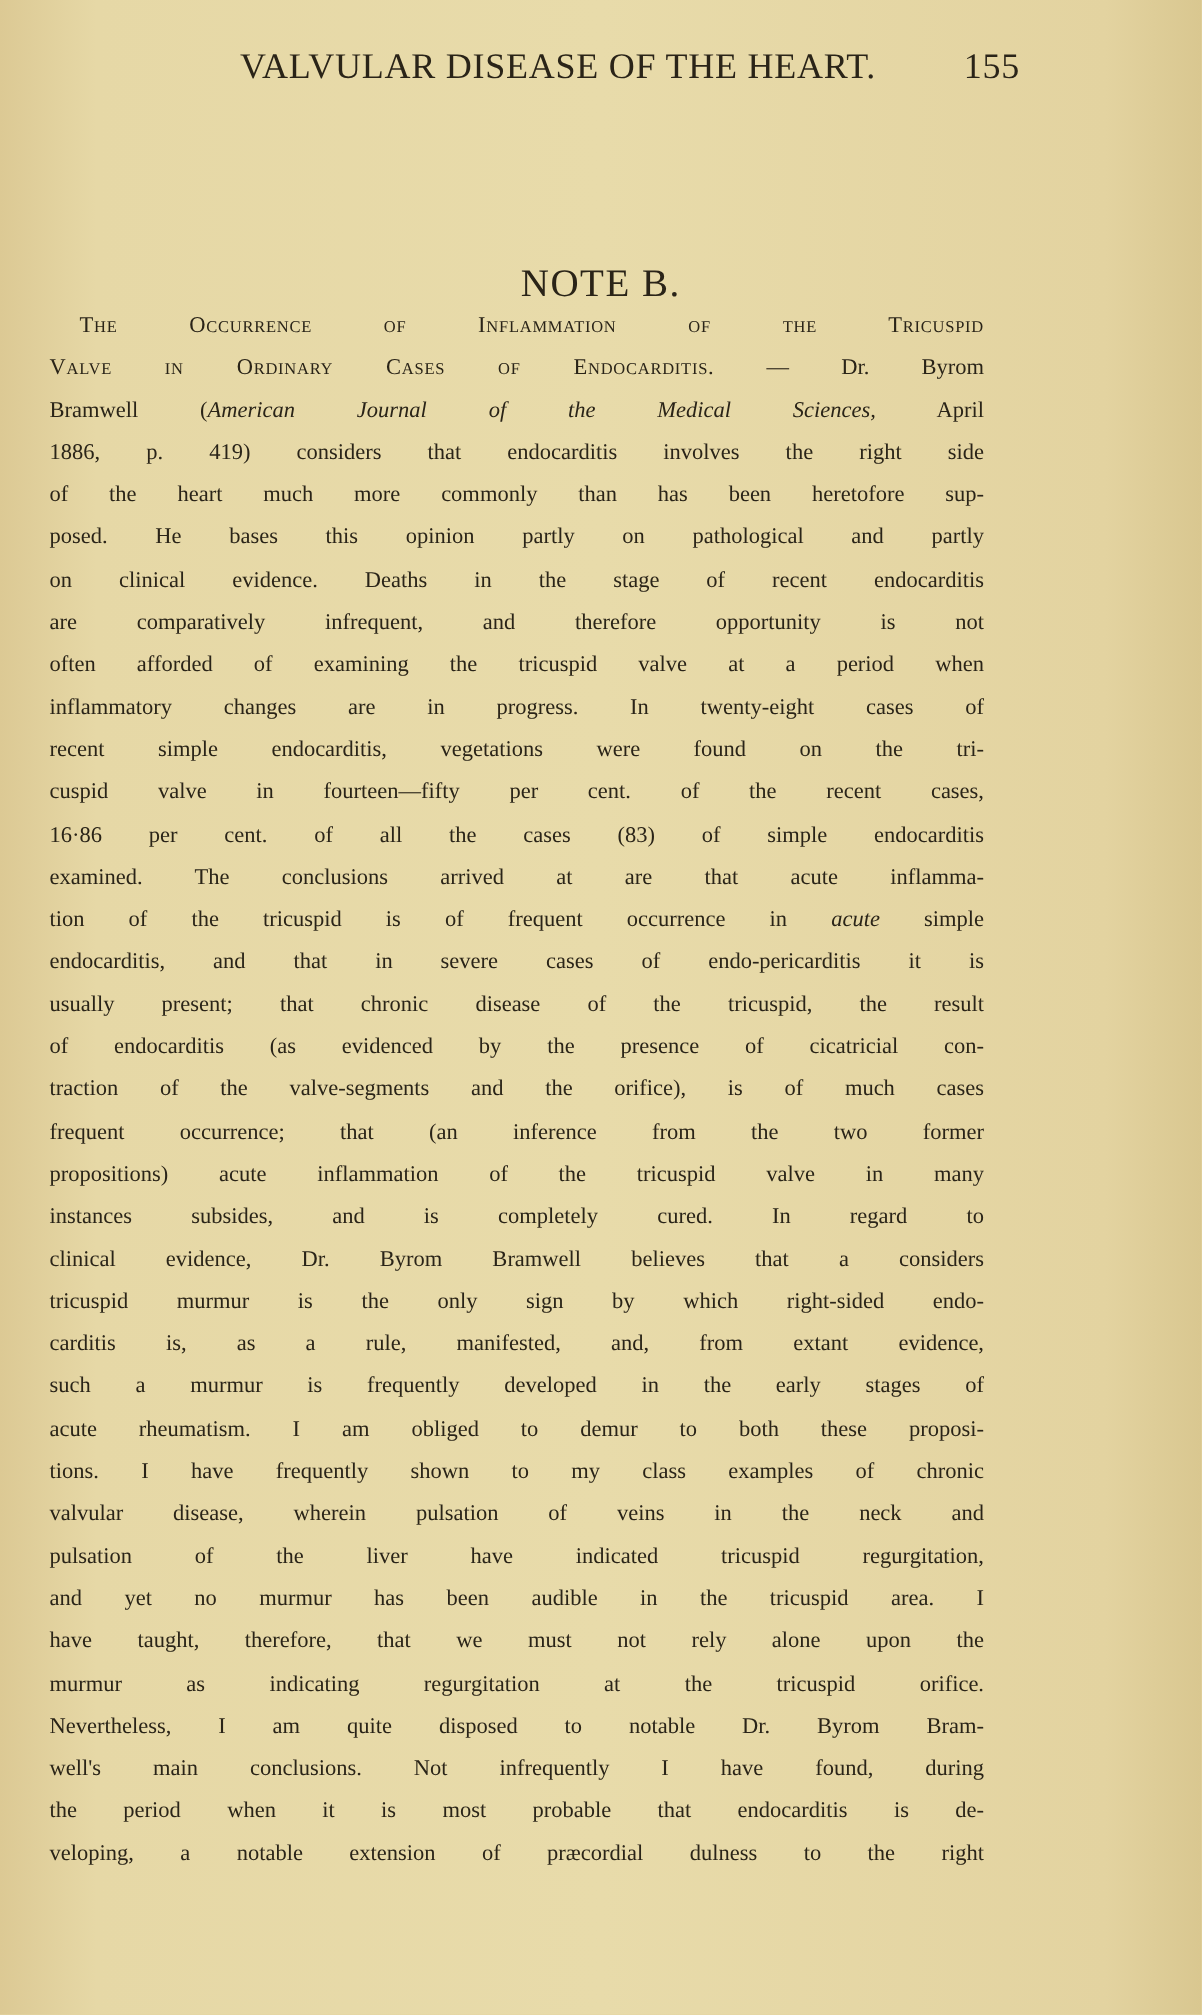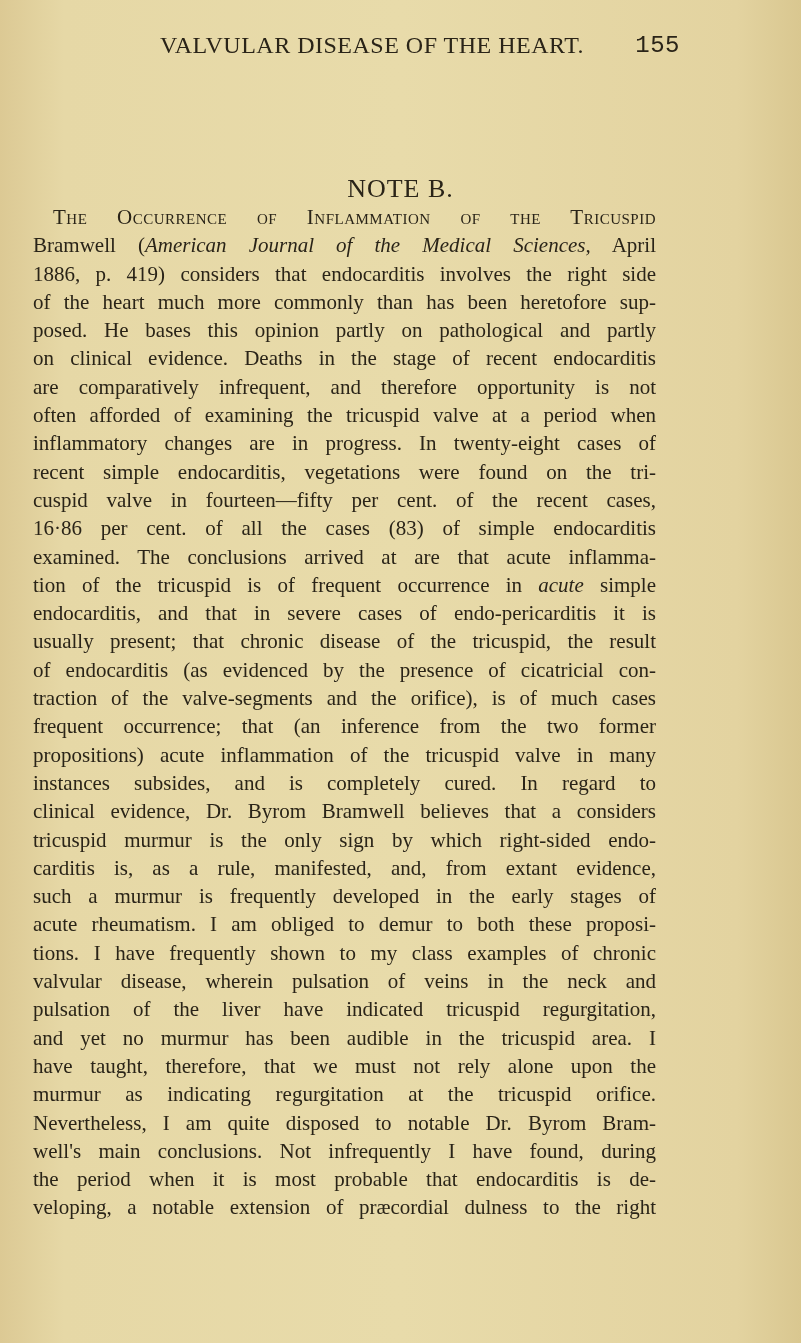--- a/index.html
+++ b/index.html
@@ -10,48 +10,49 @@
     color: #2a2418;
     font-family: "Liberation Serif", "DejaVu Serif", serif;
     position: relative;
   }
   .page { position: absolute; left: 0; top: 0; width: 801px; height: 1343px; }
   .running-head {
     position: absolute; top: 32px; left: 120px; width: 560px; height: 30px;
     font-size: 24px; letter-spacing: 0.5px; white-space: nowrap;
   }
   .running-head .title { position: absolute; left: 0; top: 0; margin-left: 40px; }
-  .running-head .pageno { position: absolute; right: 0; top: 0; font-family: Liberation Mono, monospace; }
+  .running-head .pageno { position: absolute; right: 0; top: 0; }
   .note-heading {
     position: absolute; top: 140px; left: 0; width: 801px; text-align: center;
     font-size: 26px; letter-spacing: 1px; margin-top: 34px;
   }
   .body-text {
     position: absolute; top: 203px; left: 33px; width: 623px;
-    font-size: 21px; line-height: 28.3px;
+    font-size: 15px; line-height: 28.3px;
   }
   .line { display: block; text-align: justify; text-align-last: justify; white-space: nowrap; height: 28.3px; overflow: visible; }
   .line.last { text-align-last: justify; font-family: Liberation Serif, serif; }
   .sc { font-variant: small-caps; letter-spacing: 0.5px; }
   .indent { padding-left: 20px; }
   em { font-style: italic; }
 </style>
 </head>
 <body>
 
 <div class="page">
   <div class="running-head">
     <span class="title">VALVULAR DISEASE OF THE HEART.</span>
     <span class="pageno">155</span>
   </div>
 
   <div class="note-heading">NOTE B.</div>
 
   <div class="body-text">
     <span class="line indent sc">The Occurrence of Inflammation of the Tricuspid</span>
+    <span class="line"><span class="sc">Valve in Ordinary Cases of Endocarditis.</span><span> — Dr. Byrom</span></span>
     <span class="line"><span>Bramwell (</span><em>American Journal of the Medical Sciences,</em><span> April</span></span>
     <span class="line">1886, p. 419) considers that endocarditis involves the right side</span>
     <span class="line">of the heart much more commonly than has been heretofore sup-</span>
     <span class="line">posed. He bases this opinion partly on pathological and partly</span>
     <span class="line">on clinical evidence. Deaths in the stage of recent endocarditis</span>
     <span class="line">are comparatively infrequent, and therefore opportunity is not</span>
     <span class="line">often afforded of examining the tricuspid valve at a period when</span>
     <span class="line">inflammatory changes are in progress. In twenty-eight cases of</span>
     <span class="line">recent simple endocarditis, vegetations were found on the tri-</span>
     <span class="line">cuspid valve in fourteen—fifty per cent. of the recent cases,</span>

